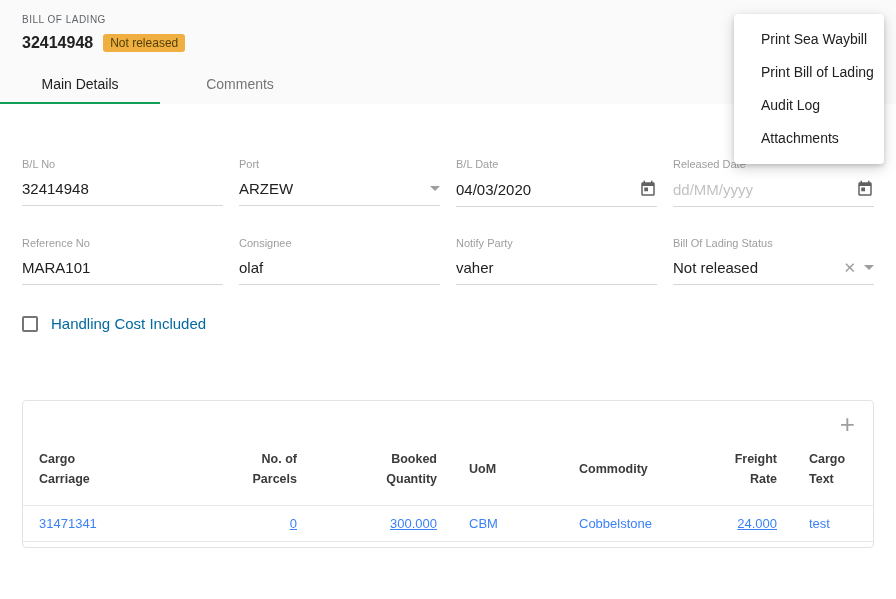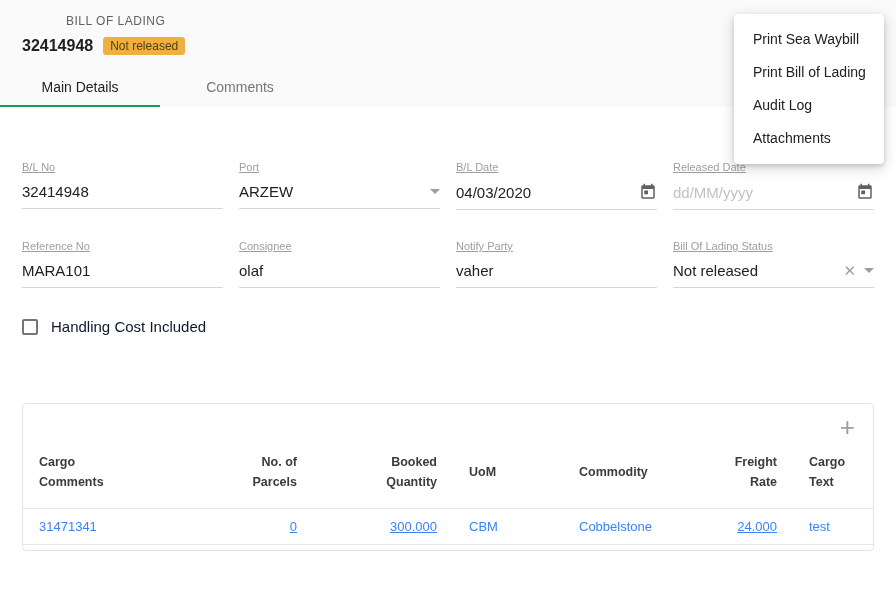--- a/index.html
+++ b/index.html
@@ -5,44 +5,44 @@
   * { box-sizing: border-box; }
   html,body { margin:0; padding:0; }
   body {
     width:896px; height:599px; position:relative; overflow:hidden;
     background:#ffffff; color:#212121;
     font-family:"Liberation Sans", sans-serif;
   }
   
   .header-area { background:#fafafa; padding:14px 0 0 0; }
   .header-top { padding:0 22px; }
-  .eyebrow { font-size:12px; color:#5f6368; letter-spacing:.5px;margin-left:44px; }
+  .eyebrow { font-size:10px; color:#5f6368; letter-spacing:.5px; }
   .docline { display:flex; align-items:center; gap:10px; margin-top:9px; }
   .docnum { font-size:16px; font-weight:bold; color:#212121; }
   .badge {
     background:var(--badge-bg,#efb041); color:#533f03; font-size:12px;
     padding:3px 7px; border-radius:3px; line-height:1;
   }
   .tabs { display:flex; margin-top:14px; }
   .tab {
     width:160px; height:38px; display:flex; align-items:center; justify-content:center;
     font-size:14px; color:#757575; cursor:pointer; border-bottom:2px solid transparent;text-align:right;
   }
   .tab.active { color:#212121; border-bottom-color:var(--accent,#0f9d58); }
   
   .menu {
     position:absolute; top:14px; right:12px; width:150px; z-index:20;
-    background:#fff; border-radius:4px; padding:9px 4px;
+    background:#fff; border-radius:4px; padding:9px 12px;
     box-shadow:0 2px 4px rgba(0,0,0,.14), 0 4px 14px rgba(0,0,0,.18);
   }
   .menu-item { padding:7px 15px; font-size:14px; color:#212121; line-height:19px; cursor:pointer; white-space:nowrap; }
   
   .content { padding:54px 22px 0; background:#fff; }
   .form-grid { display:grid; grid-template-columns:repeat(4,1fr); column-gap:16px; row-gap:30px; }
-  .flabel { display:block; font-size:11px; color:#9e9e9e;text-decoration:underline; }
+  .flabel { display:block; font-size:11px; color:#9e9e9e; }
   .fcontrol {
     display:flex; align-items:center; border-bottom:1px solid #d7d7d7;
     padding:5px 0 8px; margin-top:5px; min-height:21px;
   }
   .finput {
     border:0; outline:0; background:transparent; padding:0; width:100%;
     font-family:inherit; font-size:15px; color:#212121;
   }
   .finput::placeholder { color:#c2c2c2; }
   .fvalue { font-size:15px; color:#212121; flex:1; white-space:nowrap; overflow:hidden; }
@@ -50,21 +50,21 @@
     width:0; height:0; flex:none; margin-left:8px;
     border-left:5px solid transparent; border-right:5px solid transparent;
     border-top:5px solid #9e9e9e;
   }
   .clear-x { color:#9e9e9e; font-size:15px; line-height:1; margin-left:auto; cursor:pointer; flex:none; }
   .cal-icon { margin-left:auto; flex:none; cursor:pointer; display:flex; }
   .cal-icon svg { width:18px; height:18px; fill:#616161; }
   .check-cell { display:flex; align-items:flex-end; padding-bottom:8px; }
   .checkbox { display:flex; align-items:center; gap:13px; cursor:pointer; }
   .cbox { width:16px; height:16px; border:2px solid #757575; border-radius:2px; background:#fff; flex:none; }
-  .cblabel { font-size:15px; color:#0f172a; white-space:nowrap; }
+  .cblabel { font-size:15px; color:#0369a1; white-space:nowrap; }
   
   .card { margin:60px 22px 0; border:1px solid #e3e3e3; border-radius:4px; background:#fff; }
   .card-toolbar { display:flex; justify-content:flex-end; padding:12px 18px 0; }
   .add-btn { font-size:26px; font-weight:normal; color:#9e9e9e; line-height:22px; cursor:pointer; }
   table { width:100%; border-collapse:collapse; table-layout:fixed; margin-top:2px; }
   th {
     font-size:12.5px; font-weight:bold; color:#3b3b3b; line-height:1.6;
     padding:12px 16px 16px; vertical-align:middle;
   }
   td {
@@ -196,21 +196,21 @@
       <col style="width:190px">
         <col style="width:100px">
         <col style="width:140px">
       <col style="width:110px">
         <col style="width:150px">
         <col style="width:80px">
         <col>
     </colgroup>
     <thead>
       <tr>
-        <th class="al w-cargo-ref"><span>Cargo Comments</span></th>
+        <th class="al w-cargo-ref"><span>Cargo Carriage</span></th>
         <th class="ar w-parcels"><span>No. of Parcels</span></th>
         <th class="ar w-booked"><span>Booked Quantity</span></th>
         <th class="al"><span>UoM</span></th>
         <th class="al"><span>Commodity</span></th>
         <th class="ar w-freight"><span>Freight Rate</span></th>
         <th class="al w-cargotext"><span>Cargo Text</span></th>
       </tr>
     </thead>
     <tbody>
       <tr>

